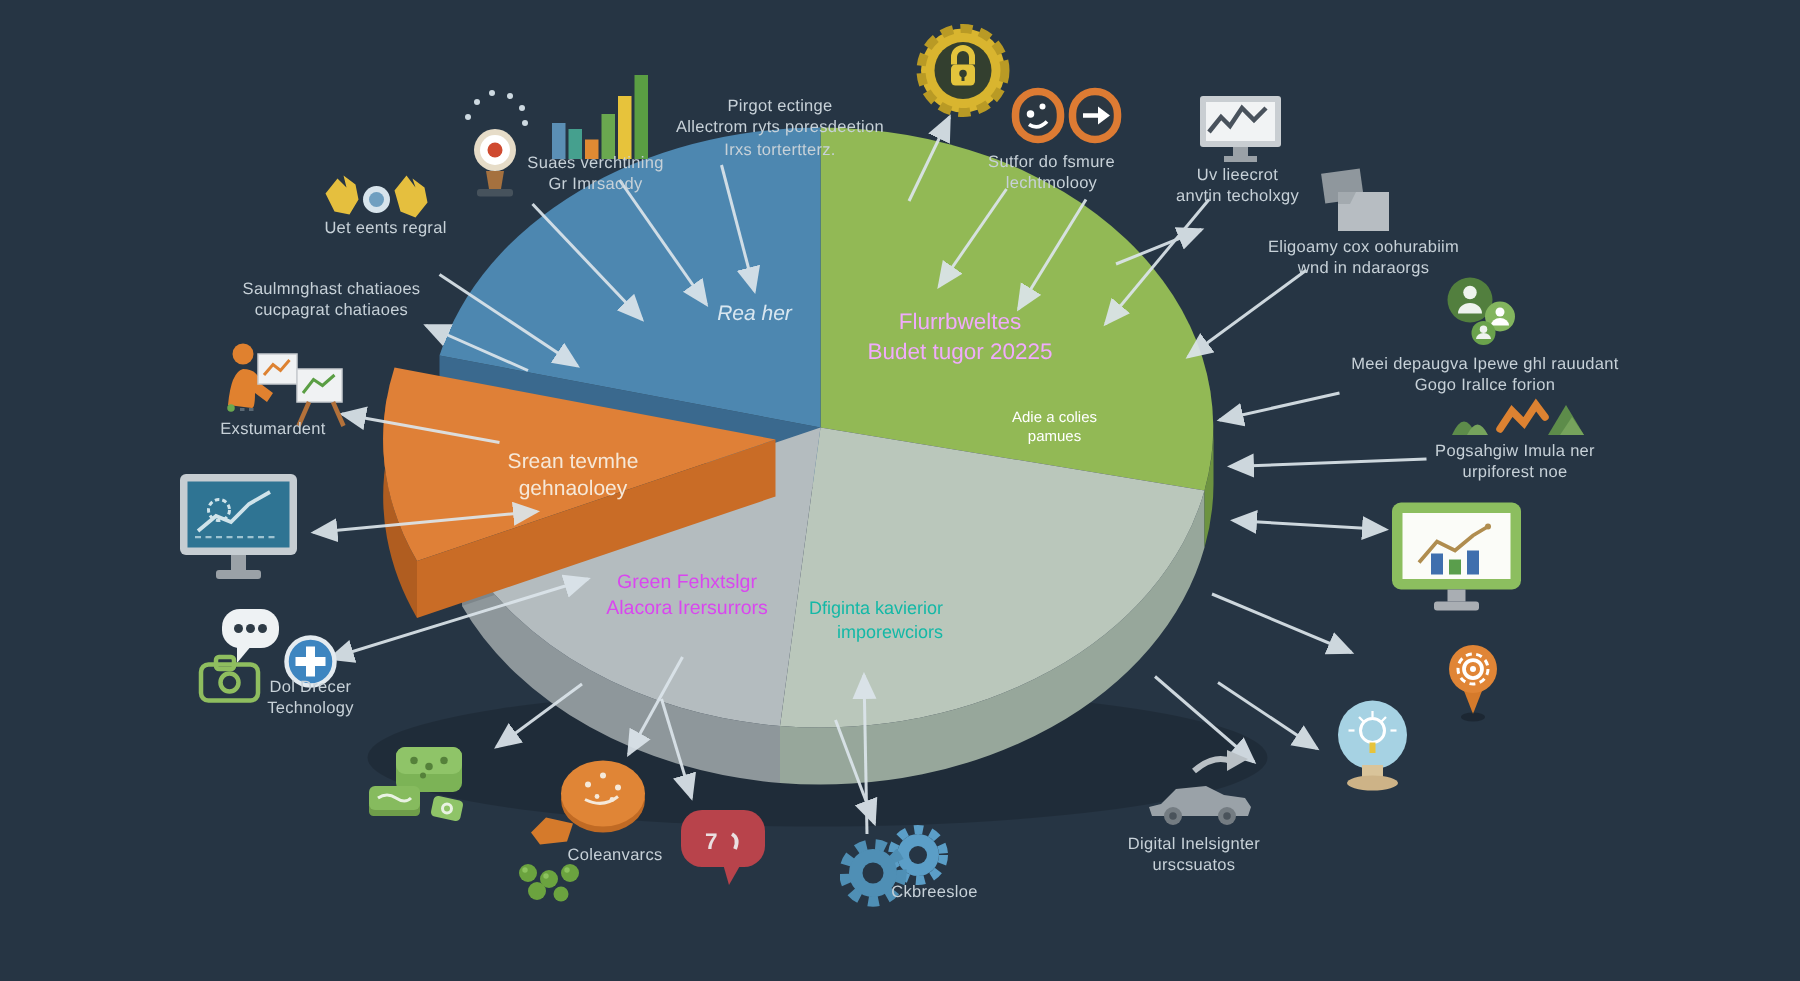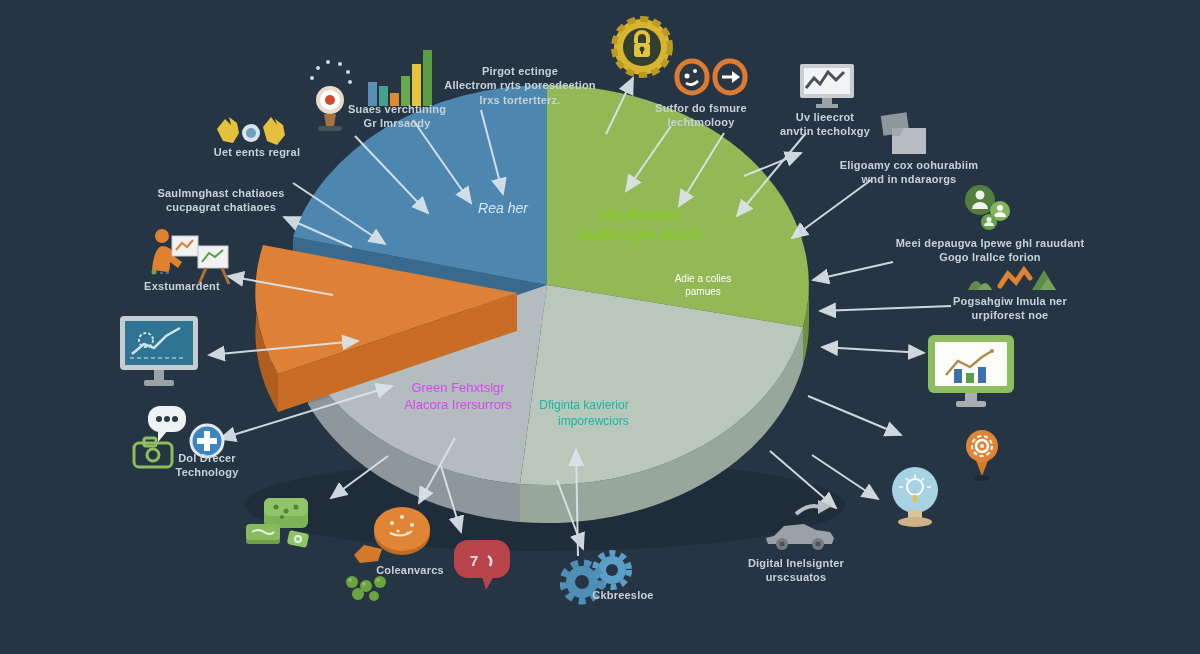--- a/index.html
+++ b/index.html
@@ -2,25 +2,25 @@
 <html><head>
 <meta charset="utf-8">
 <style>
   html,body{margin:0;padding:0;background:#1d2935;}
   .stage{position:relative;width:1200px;height:654px;background:#263544;overflow:hidden;
          font-family:"Liberation Sans",sans-serif;}
   .layer{position:absolute;left:0;top:0;}
   .icon{position:absolute;}
   .callout{position:absolute;transform:translateX(-50%);text-align:center;font-size:11px;
            color:#c7d1d8;line-height:1.3;letter-spacing:.2px;white-space:nowrap;}
-  .callout .ln{white-space:nowrap;font-weight:bold;}
+  .callout .ln{white-space:nowrap;}
   .pie-label{position:absolute;transform:translateX(-50%);text-align:center;line-height:1.3;
              white-space:nowrap;}
   .pl-blue{color:#d9e7f0;font-size:14px;font-style:italic;}
-  .pl-olive{color:#84cc16;font-size:15px;font-style:italic;}
+  .pl-olive{color:#f0abfc;font-size:15px;}
   .pl-olive2{color:#ffffff;font-size:10px;}
   .pl-cream{color:#f6e8d8;font-size:14px;}
   .pl-gray{color:#d946ef;font-size:13px;}
   .pl-green{color:#14b8a6;font-size:12px;text-align:right;}
 </style>
 </head>
 <body>
 
 <div class="stage">
 
@@ -375,20 +375,24 @@
     <div class="ln">Rea her</div>
   </div>
   <div class="pie-label pl-olive" style="left:640px;top:205px">
     <div class="ln">Flurrbweltes</div>
     <div class="ln">Budet tugor 20225</div>
   </div>
   <div class="pie-label pl-olive2" style="left:703px;top:272px">
     <div class="ln">Adie a colies</div>
     <div class="ln">pamues</div>
   </div>
+  <div class="pie-label pl-cream" style="left:382px;top:298px">
+    <div class="ln">Srean tevmhe</div>
+    <div class="ln">gehnaoloey</div>
+  </div>
   <div class="pie-label pl-gray" style="left:458px;top:380px">
     <div class="ln">Green Fehxtslgr</div>
     <div class="ln">Alacora Irersurrors</div>
   </div>
   <div class="pie-label pl-green" style="left:584px;top:398px">
     <div class="ln">Dfiginta kavierior</div>
     <div class="ln">imporewciors</div>
   </div>
 
   <div class="callout" style="left:257px;top:145px">

